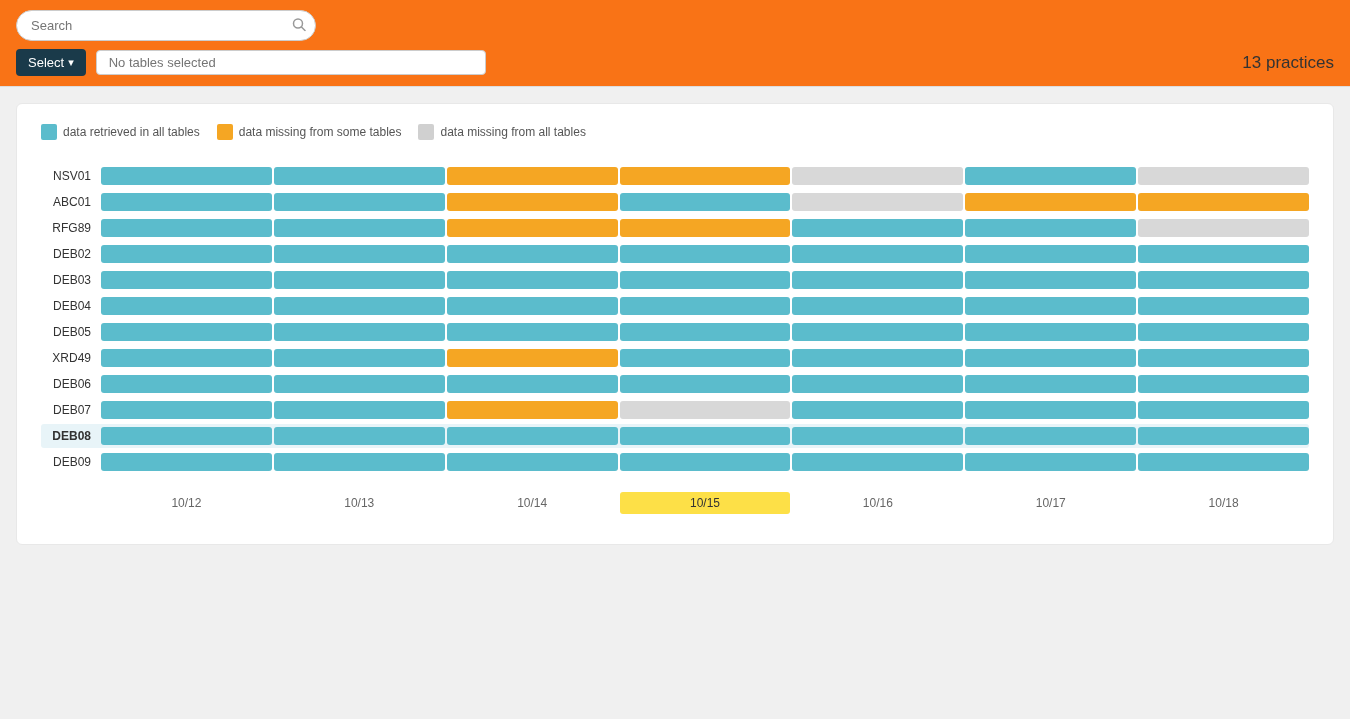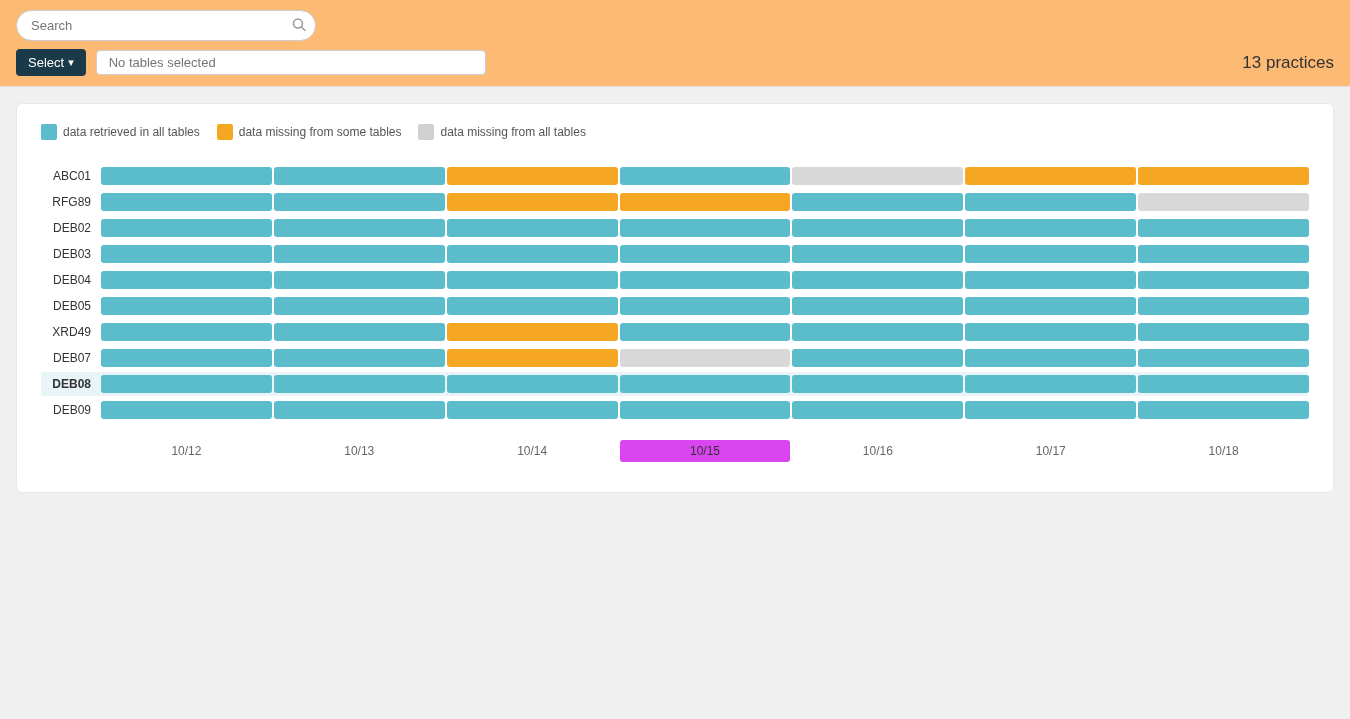--- a/index.html
+++ b/index.html
@@ -1,19 +1,19 @@
 <!DOCTYPE html>
 <html><head>
   <meta charset="utf-8">
   <style>
     * { box-sizing: border-box; margin: 0; padding: 0; }
     body { font-family: -apple-system, BlinkMacSystemFont, 'Segoe UI', sans-serif; background: #f0f0f0; color: #333; font-size: 13px; }
 
     .top-bar {
-      background: #fdba74;
+      background: #f97316;
       padding: 10px 16px;
       border-bottom: 1px solid #ddd;
     }
 
     .search-wrapper {
       position: relative;
       display: inline-block;
       width: 300px;
       margin-bottom: 8px;
     }
@@ -181,21 +181,21 @@
       flex: 1;
       text-align: center;
       font-size: 12px;
       color: #666;
       padding: 4px 0;
       border-radius: 3px;
       margin-top: 8px;
     }
 
     .date-cell.highlighted {
-      background: #d946ef;
+      background: #fde047;
       color: #333;
     }
   </style>
 </head>
 <body>
 
 <div class="top-bar">
   <div class="search-wrapper">
     <input class="search-input" type="text" placeholder="Search" style="">
     <span class="search-icon-wrap">
@@ -225,20 +225,32 @@
       <span>data missing from some tables</span>
     </div>
     <div class="legend-item">
       <div class="legend-box gray"></div>
       <span>data missing from all tables</span>
     </div>
   </div>
 
   <div class="grid-area" id="grid-rows">
       <div class="chart-row">
+        <div class="row-label">NSV01</div>
+        <div class="bars-row">
+          <div class="bar-cell teal"></div>
+          <div class="bar-cell teal"></div>
+          <div class="bar-cell orange"></div>
+          <div class="bar-cell orange"></div>
+          <div class="bar-cell light-gray"></div>
+          <div class="bar-cell teal"></div>
+          <div class="bar-cell light-gray"></div>
+        </div>
+      </div>
+      <div class="chart-row">
         <div class="row-label">ABC01</div>
         <div class="bars-row">
           <div class="bar-cell teal"></div>
           <div class="bar-cell teal"></div>
           <div class="bar-cell orange"></div>
           <div class="bar-cell teal"></div>
           <div class="bar-cell light-gray"></div>
           <div class="bar-cell orange"></div>
           <div class="bar-cell orange"></div>
         </div>
@@ -302,20 +314,32 @@
           <div class="bar-cell teal"></div>
           <div class="bar-cell teal"></div>
         </div>
       </div>
       <div class="chart-row">
         <div class="row-label">XRD49</div>
         <div class="bars-row">
           <div class="bar-cell teal"></div>
           <div class="bar-cell teal"></div>
           <div class="bar-cell orange"></div>
+          <div class="bar-cell teal"></div>
+          <div class="bar-cell teal"></div>
+          <div class="bar-cell teal"></div>
+          <div class="bar-cell teal"></div>
+        </div>
+      </div>
+      <div class="chart-row">
+        <div class="row-label">DEB06</div>
+        <div class="bars-row">
+          <div class="bar-cell teal"></div>
+          <div class="bar-cell teal"></div>
+          <div class="bar-cell teal"></div>
           <div class="bar-cell teal"></div>
           <div class="bar-cell teal"></div>
           <div class="bar-cell teal"></div>
           <div class="bar-cell teal"></div>
         </div>
       </div>
       <div class="chart-row">
         <div class="row-label">DEB07</div>
         <div class="bars-row">
           <div class="bar-cell teal"></div>

